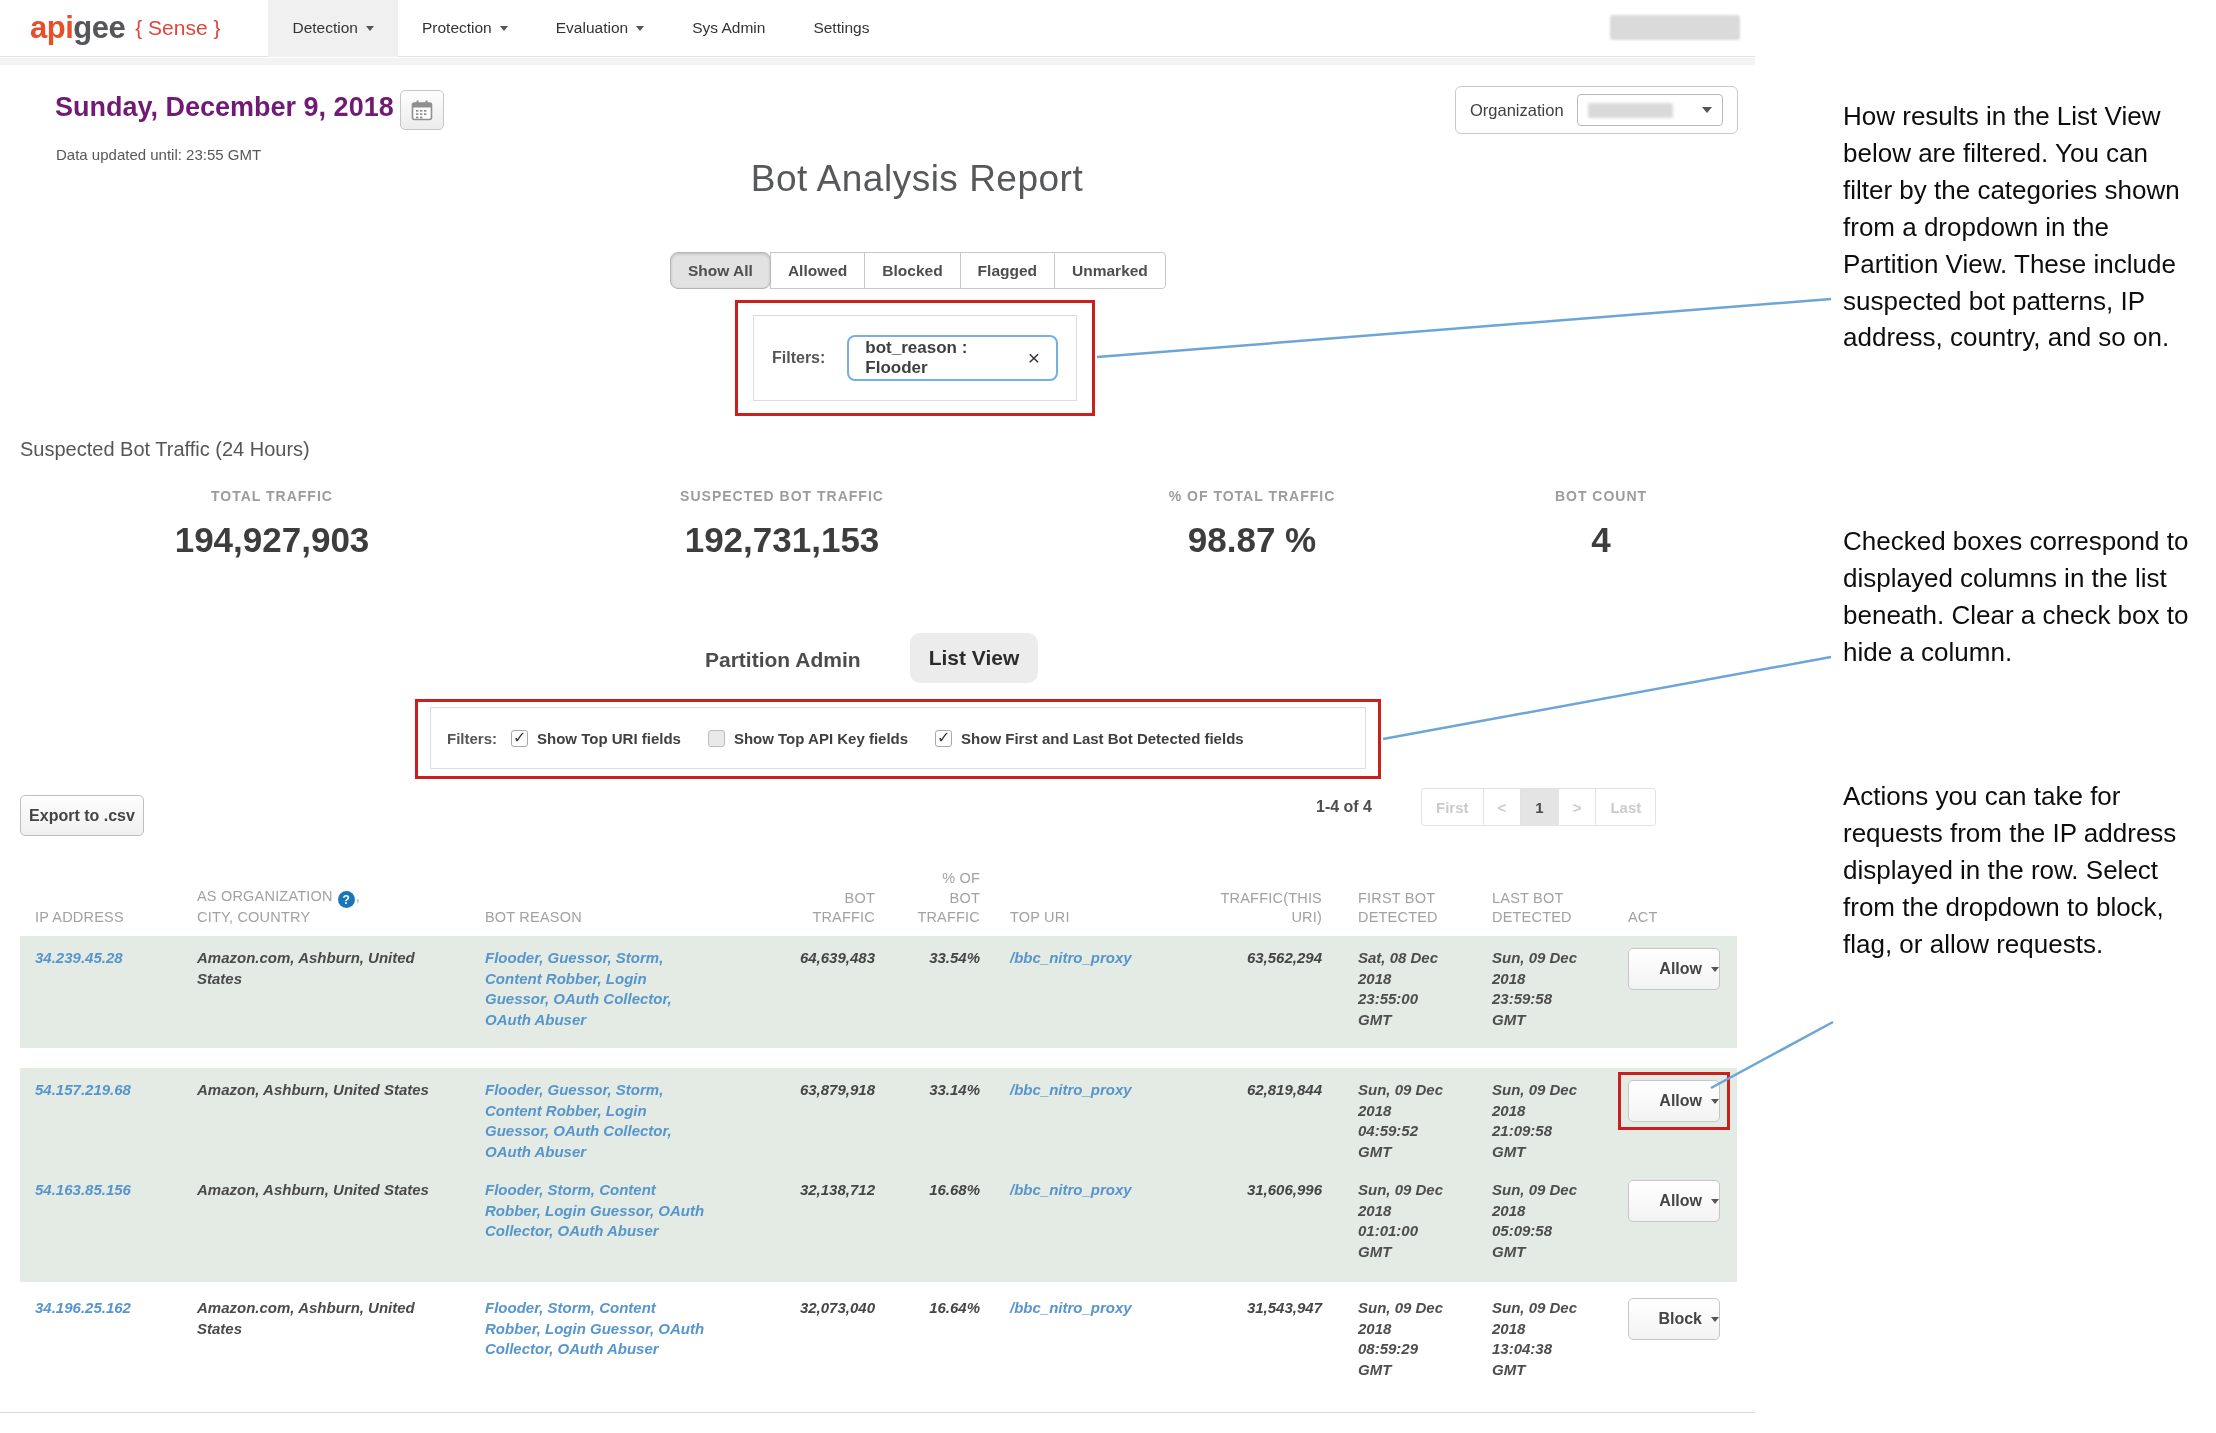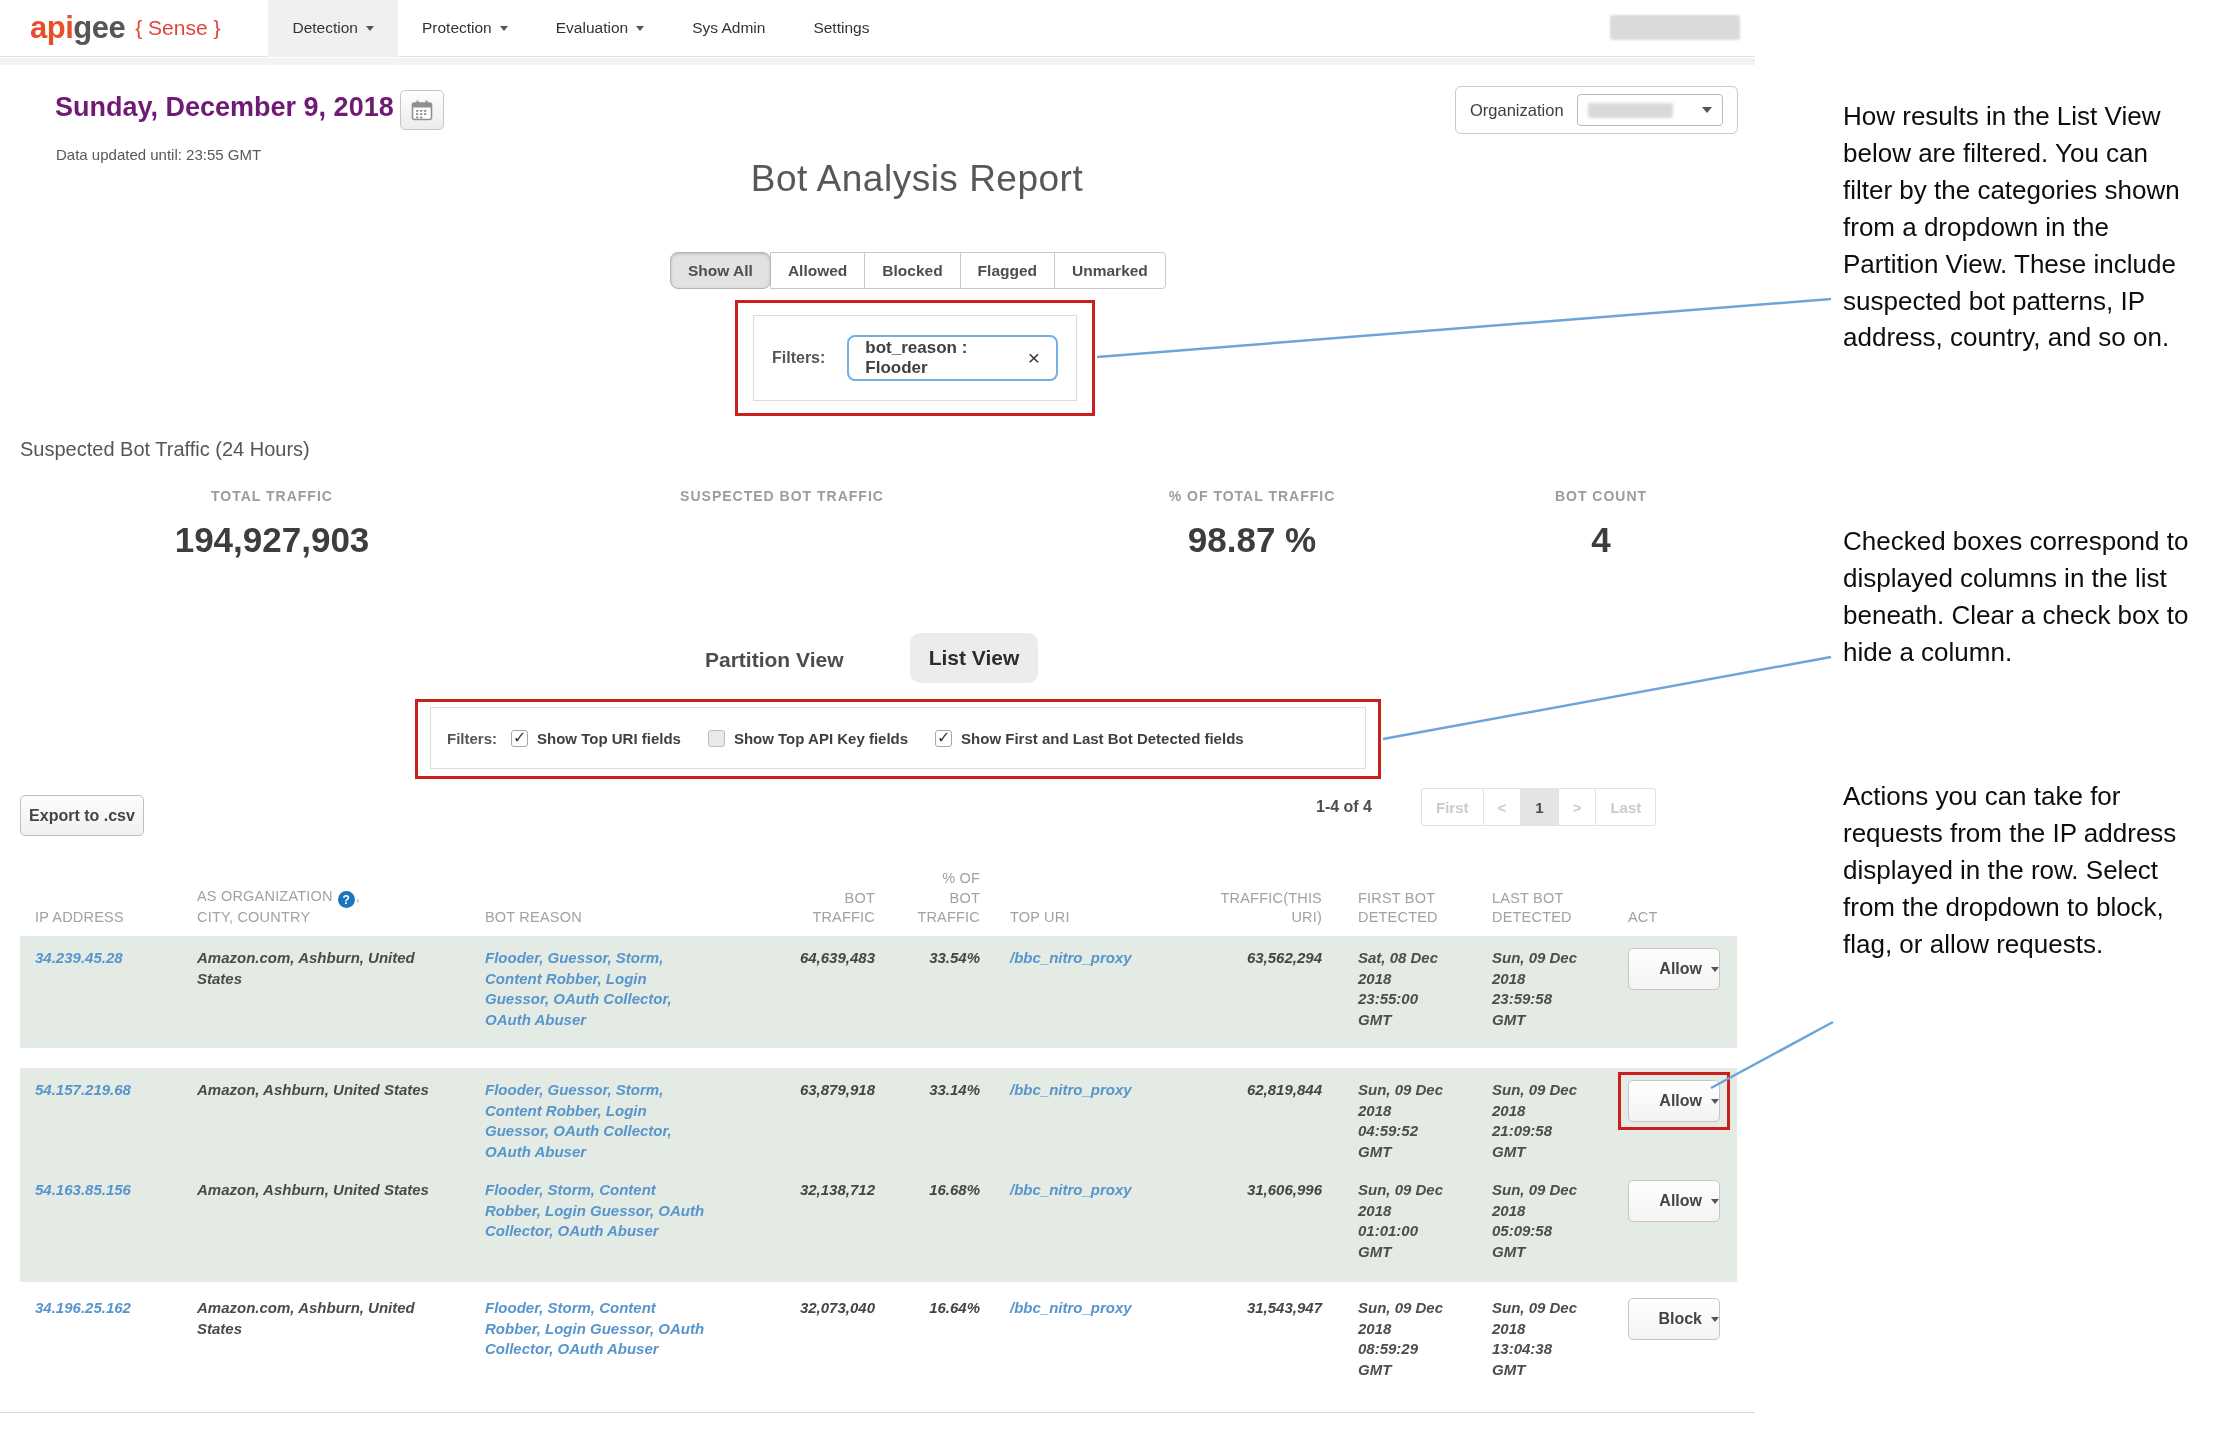--- a/index.html
+++ b/index.html
@@ -221,31 +221,32 @@
     </div>
   </div>
 
   <div class="stats-title">Suspected Bot Traffic (24 Hours)</div>
   <div class="stat" id="stat0">
     <div class="lbl">TOTAL TRAFFIC</div>
     <div class="val">194,927,903</div>
   </div>
   <div class="stat" id="stat1">
     <div class="lbl">SUSPECTED BOT TRAFFIC</div>
+    <div class="val">192,731,153</div>
   </div>
   <div class="stat" id="stat2">
     <div class="lbl">% OF TOTAL TRAFFIC</div>
     <div class="val">98.87 %</div>
   </div>
   <div class="stat" id="stat3">
     <div class="lbl">BOT COUNT</div>
     <div class="val">4</div>
   </div>
 
-  <div class="view-partition">Partition View</div>
+  <div class="view-partition">Partition Admin</div>
   <div class="view-list">List View</div>
 
   <div class="hl-box" id="hl2"></div>
   <div class="listfilter-card">
     <span class="lf-label">Filters:</span>
     <span class="cb" data-checked="true"></span>
     <span class="cb-label">Show Top URI fields</span>
     <span class="cb" data-checked="false"></span>
     <span class="cb-label">Show Top API Key fields</span>
     <span class="cb" data-checked="true"></span>

